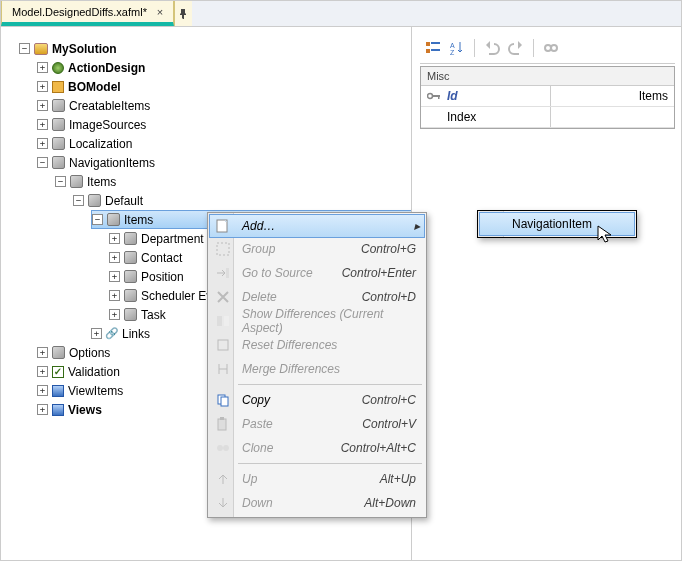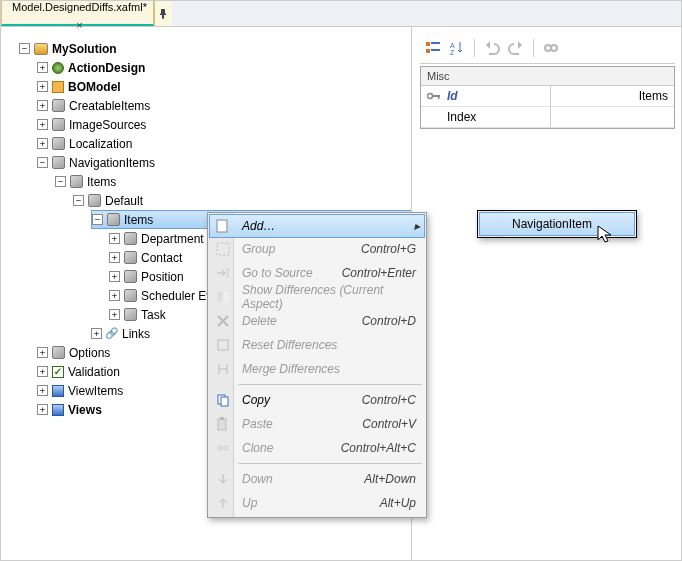--- a/index.html
+++ b/index.html
@@ -12,21 +12,21 @@
       height: 561px;
       position: relative;
       overflow: hidden;
       border: 1px solid #ccc;
     }
     
     .tab-bar { display: flex; align-items: stretch; border-bottom: 1px solid #ccc; background: #eef1f6; height: 26px; }
     .tab {
       display: flex; align-items: center; gap: 6px;
       padding: 0 6px 0 10px; background: #fcf7e0; border: 1px solid #d4c47a;
-      border-bottom: 2px solid #14b8a6; border-top: none; font-size: 11px; flex-direction: column;
+      border-bottom: 4px solid #14b8a6; border-top: none; font-size: 11px;
     }
     .tab .close { width: 14px; text-align: center; color: #444; }
     .pin { width: 18px; display: flex; align-items: center; justify-content: center; border-left: 1px solid #d4c47a; background: #fcf7e0; }
     .pin svg { width: 10px; height: 10px; fill: #444; }
 
     .main { display: flex; height: calc(100% - 26px); }
     .tree-pane { width: 410px; padding: 12px 4px 4px 18px; overflow: hidden; position: relative; }
     .right-pane { flex: 1; border-left: 1px solid #ccc; padding: 6px 6px 0 8px; }
 
     
@@ -358,38 +358,38 @@
           <path d="M2 8h8m0 0-3-3m3 3-3 3" stroke="#bbb" fill="none"></path>
           <rect x="11" y="3" width="3" height="10" fill="#ddd"></rect>
         </svg>
       </span>
     <span class="cm-label">Go to Source</span>
     <span class="cm-shortcut">Control+Enter</span>
   </div>
   <div class="cm-row disabled">
     <span class="cm-icon">
         <svg viewBox="0 0 16 16">
+          <path d="M3 3l10 10M13 3 3 13" stroke="#bbb" stroke-width="2"></path>
+        </svg>
+      </span>
+    <span class="cm-label">Delete</span>
+    <span class="cm-shortcut">Control+D</span>
+  </div>
+  <div class="cm-row disabled">
+    <span class="cm-icon">
+        <svg viewBox="0 0 16 16">
           <rect x="2" y="3" width="5" height="10" fill="#ddd"></rect>
           <rect x="9" y="3" width="5" height="10" fill="#eee"></rect>
         </svg>
       </span>
     <span class="cm-label">Show Differences (Current Aspect)</span>
   </div>
   <div class="cm-row disabled">
     <span class="cm-icon">
         <svg viewBox="0 0 16 16">
-          <path d="M3 3l10 10M13 3 3 13" stroke="#bbb" stroke-width="2"></path>
-        </svg>
-      </span>
-    <span class="cm-label">Delete</span>
-    <span class="cm-shortcut">Control+D</span>
-  </div>
-  <div class="cm-row disabled">
-    <span class="cm-icon">
-        <svg viewBox="0 0 16 16">
           <rect x="3" y="3" width="10" height="10" fill="none" stroke="#bbb"></rect>
         </svg>
       </span>
     <span class="cm-label">Reset Differences</span>
   </div>
   <div class="cm-row disabled">
     <span class="cm-icon">
         <svg viewBox="0 0 16 16">
           <path d="M4 3v10M12 3v10M4 8h8" stroke="#bbb"></path>
         </svg>
@@ -424,34 +424,34 @@
           <circle cx="11" cy="8" r="3" fill="#ddd"></circle>
         </svg>
       </span>
     <span class="cm-label">Clone</span>
     <span class="cm-shortcut">Control+Alt+C</span>
   </div>
   <div class="cm-sep"></div>
   <div class="cm-row disabled">
     <span class="cm-icon">
         <svg viewBox="0 0 16 16">
+          <path d="M8 13V4m0 0L4 8m4-4 4 4" stroke="#bbb" fill="none"></path>
+        </svg>
+      </span>
+    <span class="cm-label">Up</span>
+    <span class="cm-shortcut">Alt+Up</span>
+  </div>
+  <div class="cm-row disabled">
+    <span class="cm-icon">
+        <svg viewBox="0 0 16 16">
           <path d="M8 3v9m0 0L4 8m4 4 4-4" stroke="#bbb" fill="none"></path>
         </svg>
       </span>
     <span class="cm-label">Down</span>
     <span class="cm-shortcut">Alt+Down</span>
-  </div>
-  <div class="cm-row disabled">
-    <span class="cm-icon">
-        <svg viewBox="0 0 16 16">
-          <path d="M8 13V4m0 0L4 8m4-4 4 4" stroke="#bbb" fill="none"></path>
-        </svg>
-      </span>
-    <span class="cm-label">Up</span>
-    <span class="cm-shortcut">Alt+Up</span>
   </div>
 </div>
 
 <div class="submenu">
   <div class="cm-gutter"></div>
   <div class="cm-row highlight">
     <span class="cm-icon"></span>
     <span class="cm-label">NavigationItem</span>
   </div>
 </div>

